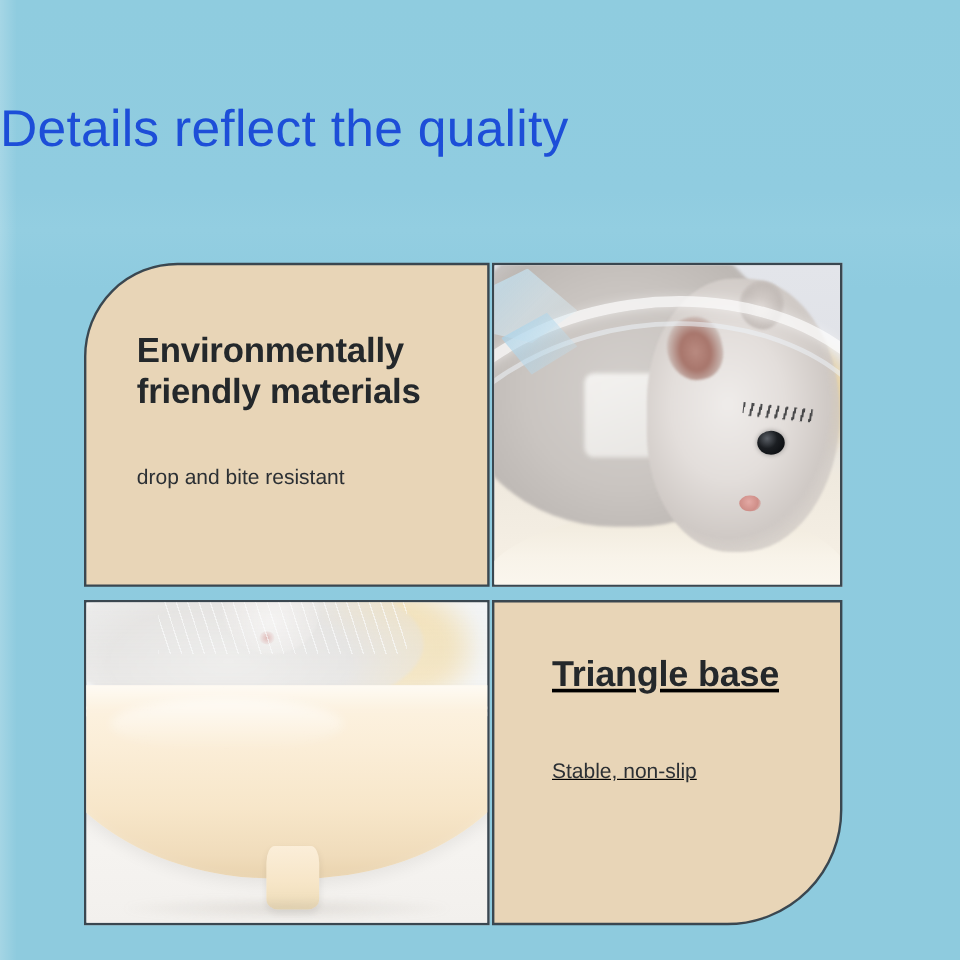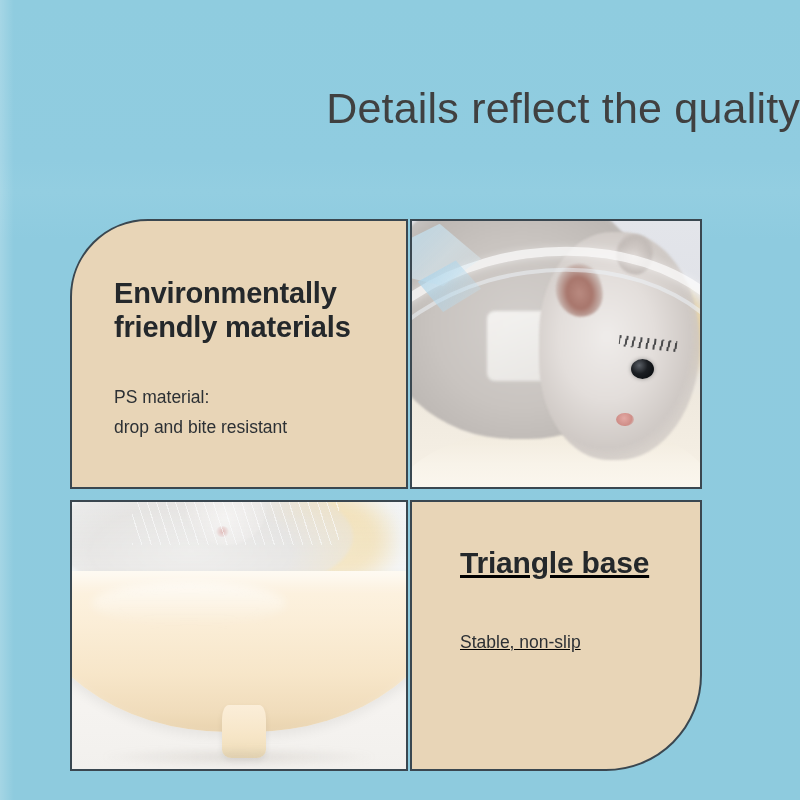--- a/index.html
+++ b/index.html
@@ -34,25 +34,25 @@
     left: 0; top: 0; width: 14px; height: 100%;
     background: linear-gradient(90deg, rgba(255,255,255,.20), rgba(255,255,255,0));
     pointer-events: none;
   }
 
   
   .headline {
     position: absolute;
     left: 0; right: 0;
     top: 86px;
-    text-align: right;
+    text-align: left;
     font-size: 43px;
     font-weight: 400;
     letter-spacing: .2px;
-    color: #404040;
+    color: #1d4ed8;
     line-height: 1.05;
   }
 
   
   .grid {
     position: absolute;
     left: 58px;
     top: 219px;
     width: 644px;
     height: 552px;
@@ -283,21 +283,20 @@
 <div class="backdrop"></div>
 
 <h1 class="headline">Details reflect the quality</h1>
 
 <div class="grid">
 
   <div class="cell text-cell r1c1">
     <div class="cell-inner">
       <div class="head-text">Environmentally friendly materials</div>
       <div class="sub-text">
-        <div>PS material:</div>
         <div>drop and bite resistant</div>
       </div>
     </div>
   </div>
 
   <div class="cell photo r1c2">
     <div class="photo-stage">
       <div class="tr-bg"></div>
       <div class="tr-yellow"></div>
       <div class="tr-cream"></div>

